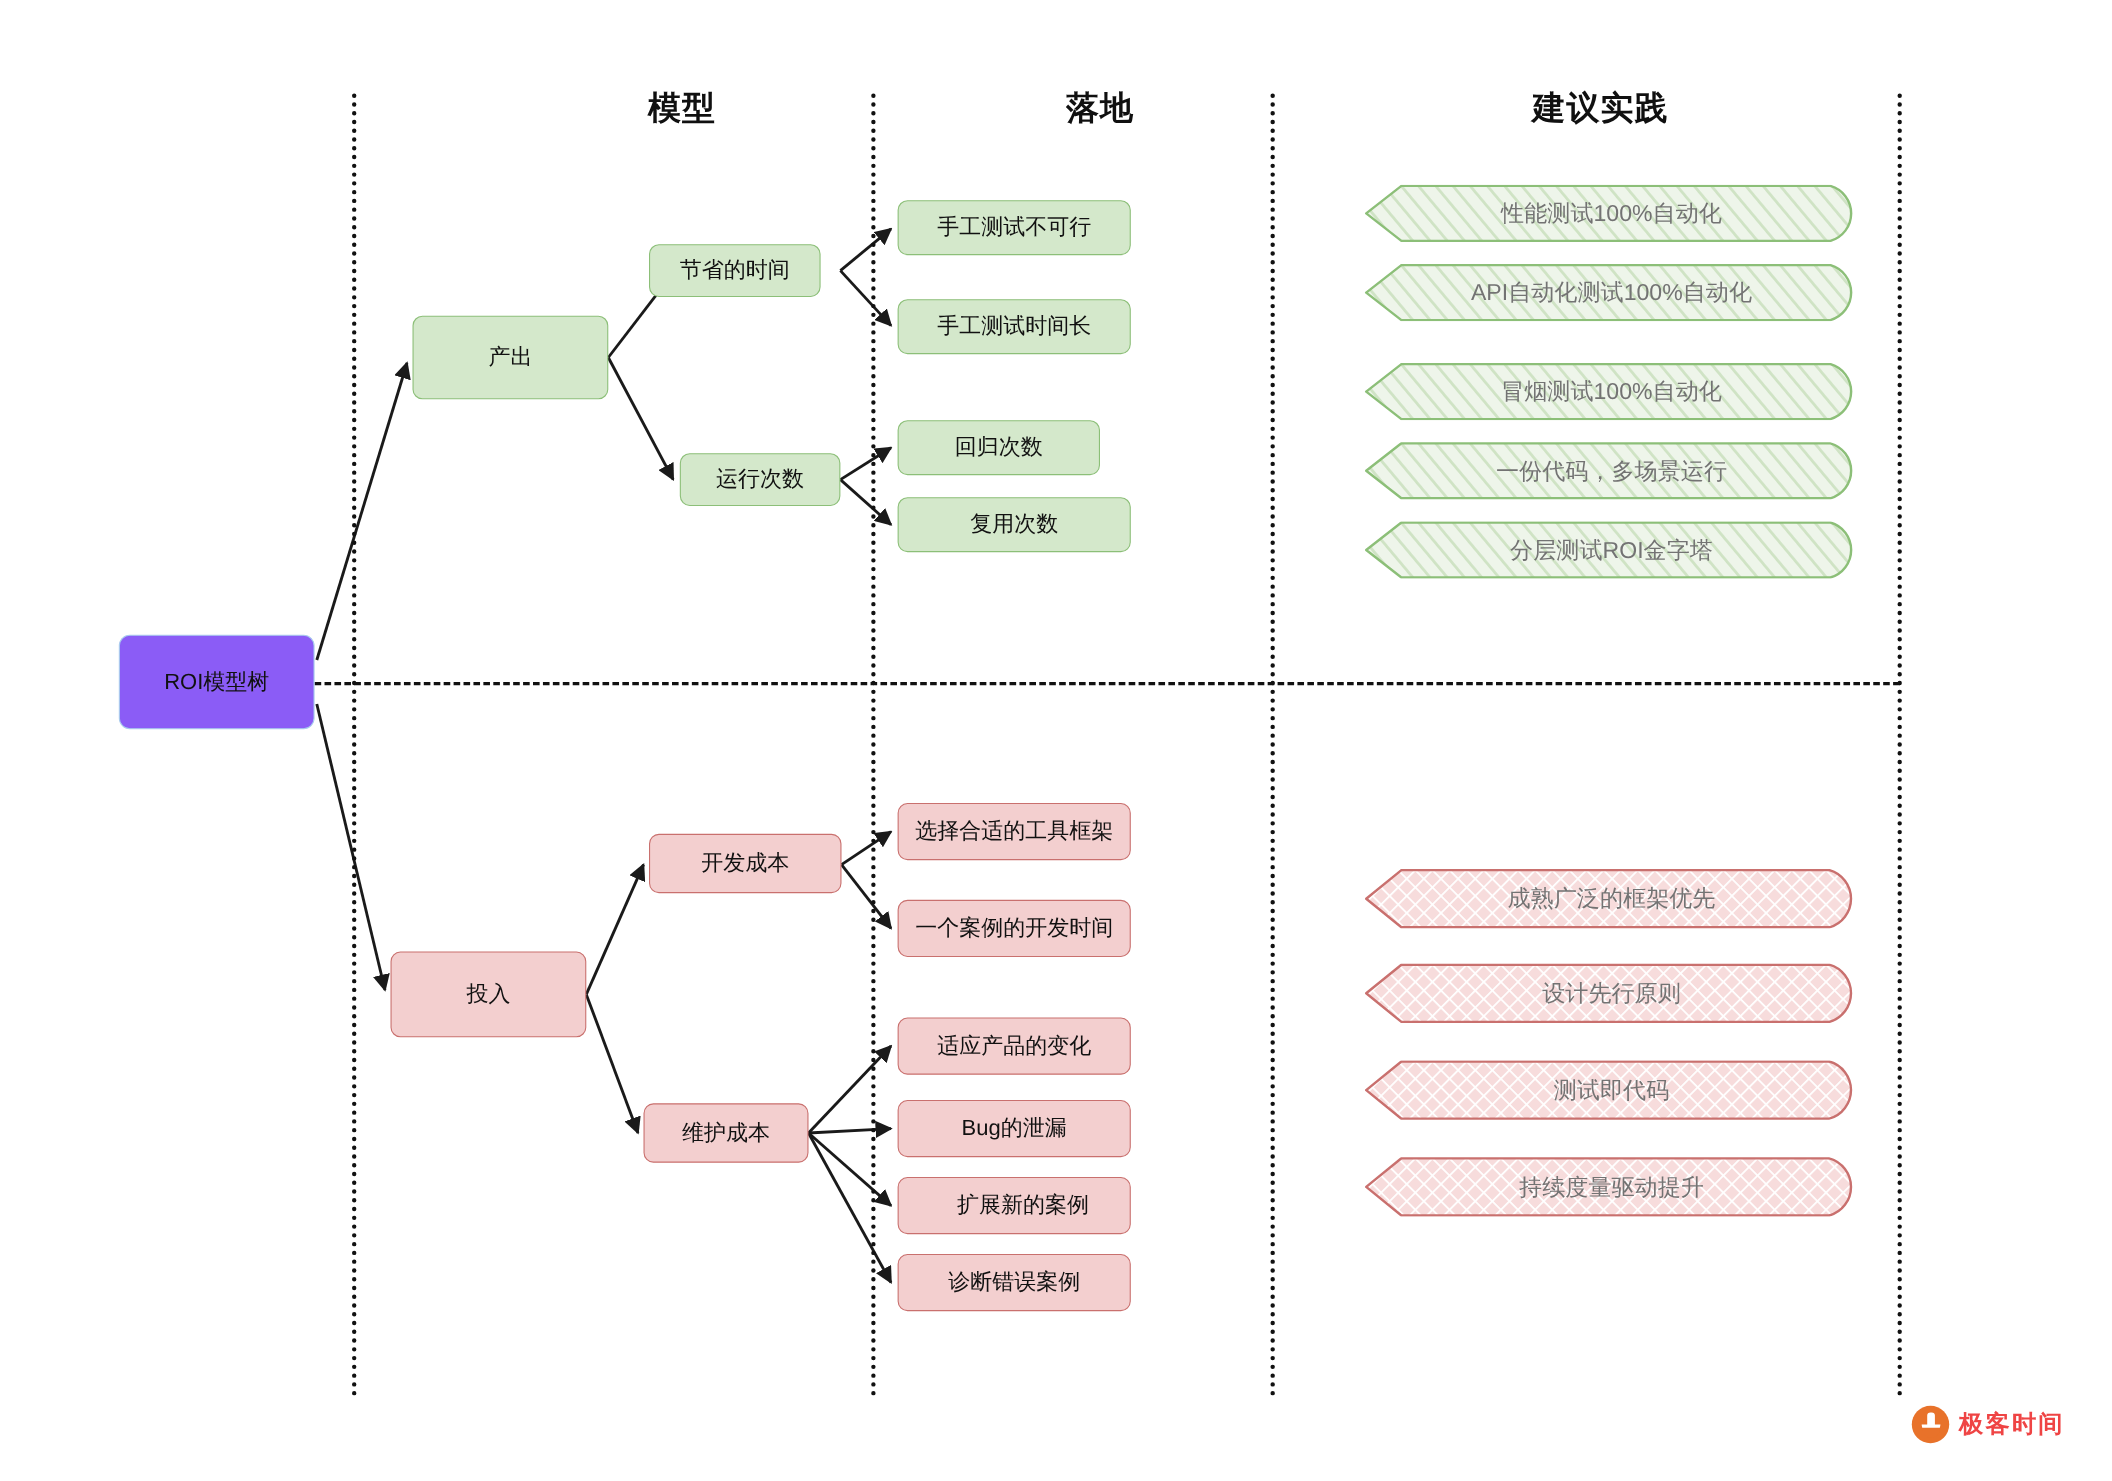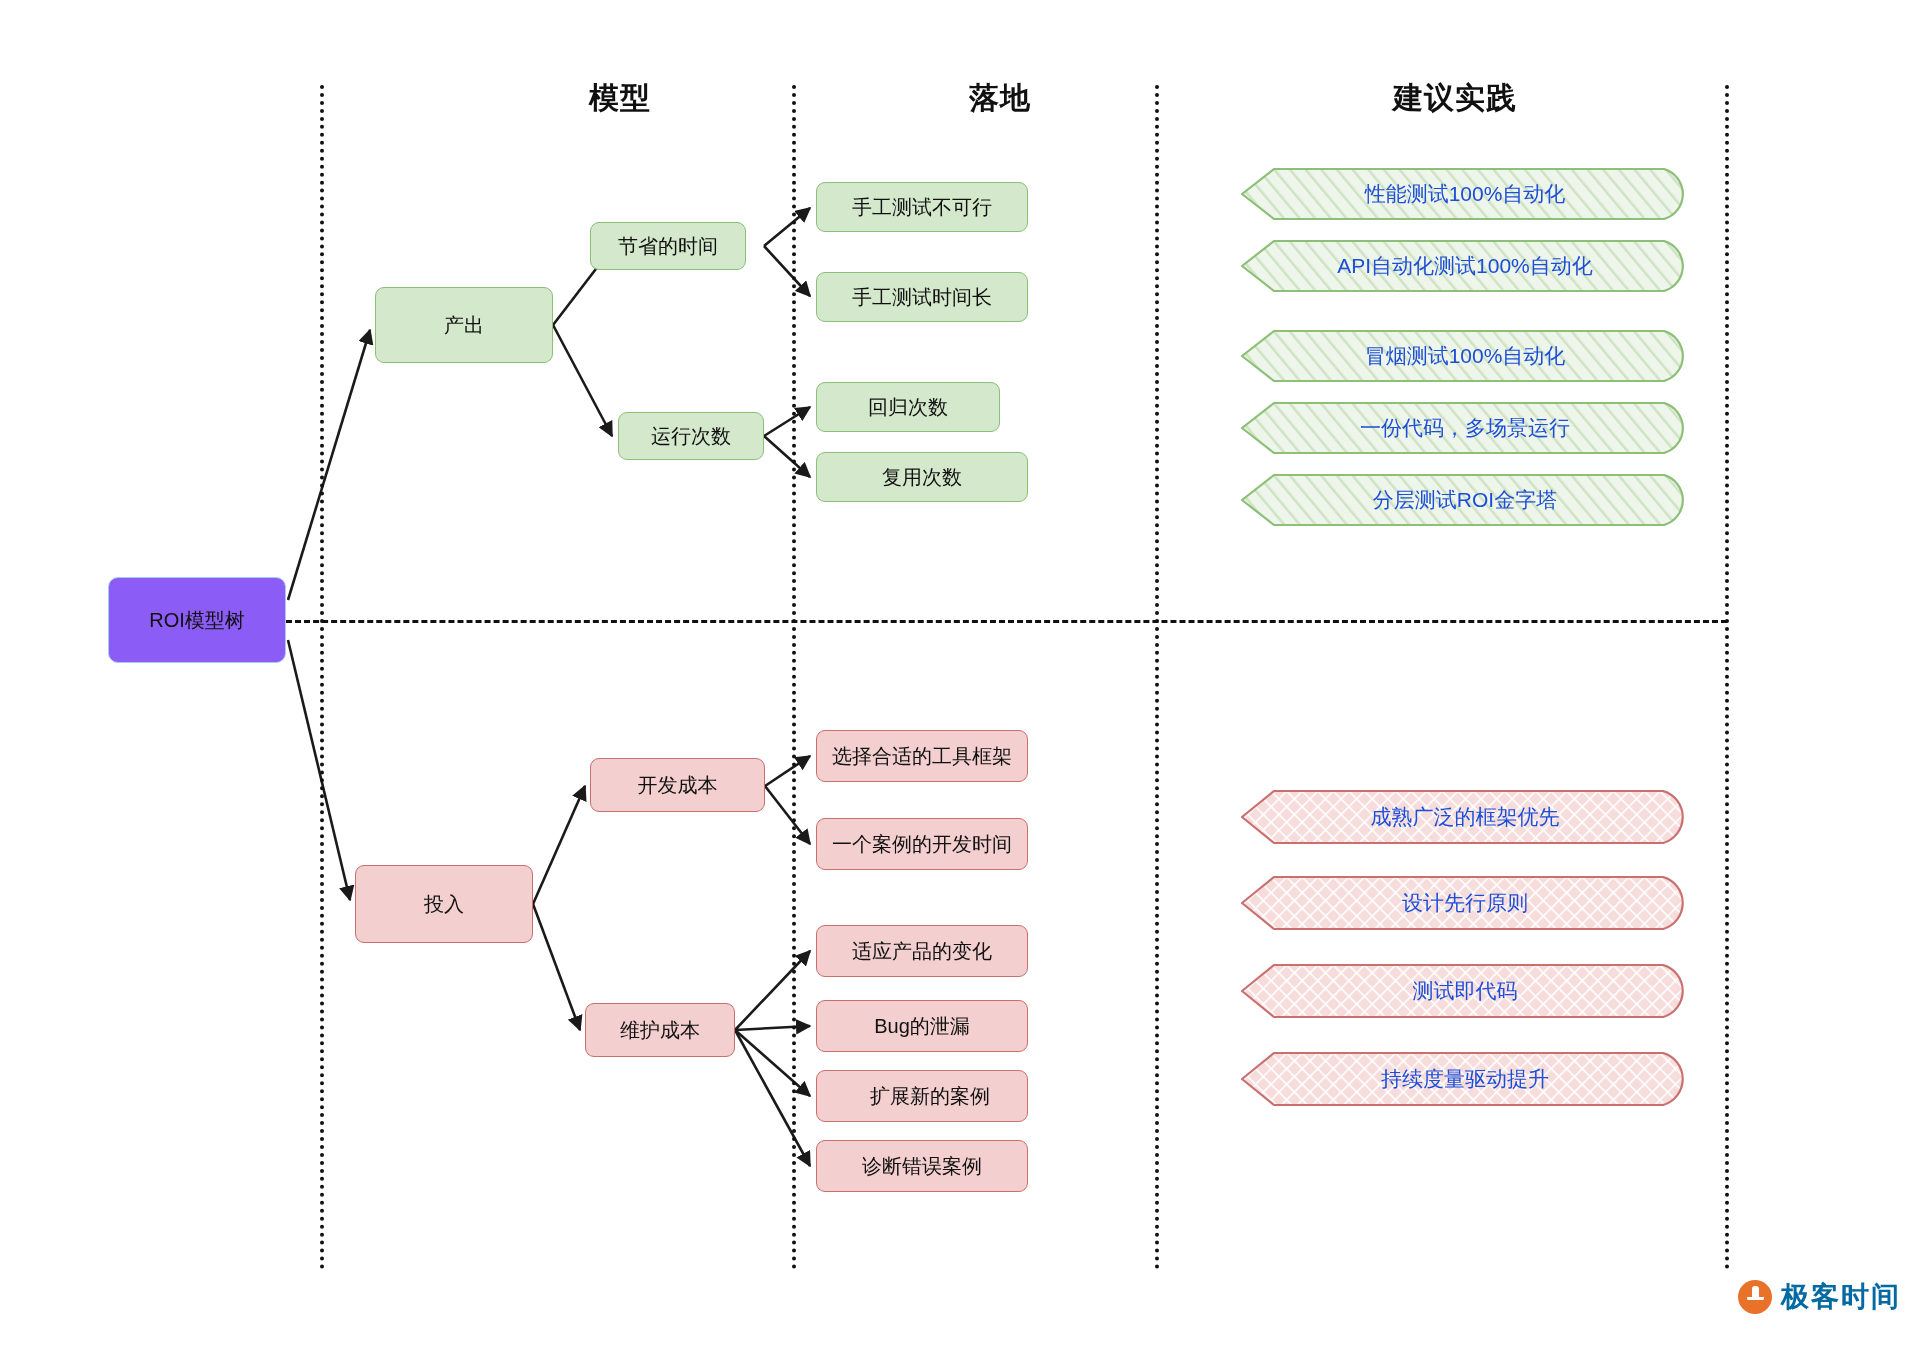--- a/index.html
+++ b/index.html
@@ -86,21 +86,21 @@
   }
   .banner svg {
     position: absolute;
     left: 0;
     top: 0;
   }
   .banner .banner-label {
     position: relative;
     z-index: 2;
     font-size: 21px;
-    color: #1d4ed8;
+    color: #737373;
     white-space: nowrap;
     text-align: center;
   }
   
   #watermark {
     position: absolute;
     display: flex;
     align-items: center;
     gap: 9px;
   }
@@ -127,23 +127,23 @@
     position: absolute;
     left: 9px;
     top: 20px;
     width: 17px;
     height: 9px;
     background: #e8722a;
     border-radius: 0 0 9px 9px;
     box-shadow: 0 -3px 0 0 #ffffff;
   }
   #watermark .wm-text {
-    font-size: 28px;
+    font-size: 22px;
     font-weight: 700;
-    color: #0369a1;
+    color: #ef4444;
     letter-spacing: 2px;
     white-space: nowrap;
   }
 </style>
 </head>
 <body>
 
 <div id="canvas">
 
   <svg id="links" viewBox="0 0 1920 1346" xmlns="http://www.w3.org/2000/svg">

